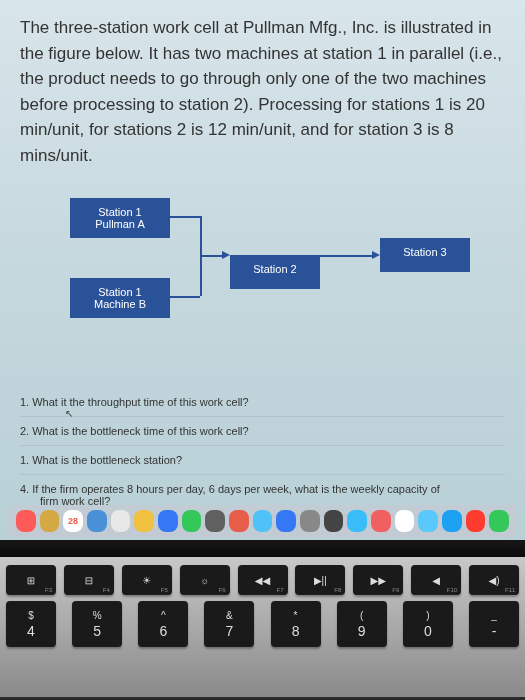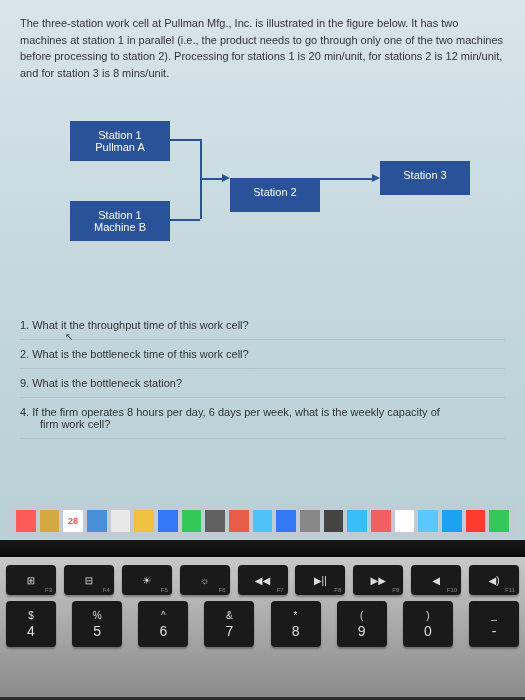--- a/index.html
+++ b/index.html
@@ -1,40 +1,40 @@
 <!DOCTYPE html>
 <html><head>
   <meta charset="utf-8">
   <style>
     * { margin: 0; padding: 0; box-sizing: border-box; }
     body { width: 525px; height: 700px; font-family: Arial, sans-serif; background: #2a2a2a; overflow: hidden; }
     
     .screen { background: linear-gradient(180deg, #d8e5ea 0%, #c5d8de 50%, #b8d0d6 100%); width: 100%; height: 540px; padding: 15px 20px; position: relative; }
     
-    .problem-text { color: #333; font-size: 11px; line-height: 1.5; margin-bottom: 30px; }
+    .problem-text { color: #333; font-size: 17px; line-height: 1.5; margin-bottom: 20px; }
     
     .diagram { position: relative; height: 180px; margin: 20px 0; }
     .station-box { position: absolute; background: #2a5298; color: white; font-size: 11px; padding: 8px 14px; display: flex; flex-direction: column; justify-content: space-between; align-items: center; }
     .station1a { left: 50px; top: 10px; width: 100px; }
     .station1b { left: 50px; top: 90px; width: 100px; }
     .station2 { left: 210px; top: 67px; width: 90px; height: 34px; }
     .station3 { left: 360px; top: 50px; width: 90px; height: 34px; }
     
     .line { position: absolute; background: #2a5298; }
     .line-h { height: 2px; }
     .line-v { width: 2px; }
     .arrow { position: absolute; width: 0; height: 0; border-top: 4px solid transparent; border-bottom: 4px solid transparent; border-left: 8px solid #2a5298; }
     
     .questions { margin-top: 10px; }
     .question { color: #333; font-size: 11px; padding: 8px 0; border-bottom: 1px solid #b0c4ca; position: relative; }
     .question:first-child::after { content: '↖'; position: absolute; left: 45px; top: 20px; font-size: 10px; }
     .indent { padding-left: 20px; }
     
     .dock { background: rgba(200,200,210,0.6); height: 32px; width: 97%; margin: -35px auto 0; border-radius: 6px; display: flex; align-items: center; justify-content: center; gap: 4px; padding: 0 8px; position: relative; z-index: 10; }
-    .dock-icon { width: 22px; height: 22px; border-radius: 0; }
+    .dock-icon { width: 22px; height: 22px; border-radius: 8px; }
     
     .bezel { background: linear-gradient(180deg, #1a1a1a, #0a0a0a); height: 20px; }
     
     .keyboard { background: linear-gradient(180deg, #c8c8c8, #8a8a8a); height: 140px; padding: 8px 6px; }
     .key-row { display: flex; gap: 4px; margin-bottom: 6px; justify-content: space-between; }
     .key { background: #1a1a1a; color: #ddd; border-radius: 4px; display: flex; flex-direction: column; align-items: center; justify-content: center; font-size: 8px; box-shadow: 0 2px 2px rgba(0,0,0,0.3); }
     .fkey { width: 50px; height: 30px; font-size: 7px; position: relative; }
     .fkey-icon { font-size: 10px; }
     .fkey-label { font-size: 6px; position: absolute; bottom: 2px; right: 4px; color: #888; }
     .numkey { width: 50px; height: 46px; }
@@ -68,21 +68,21 @@
     <div class="line line-h" style="left:150px;top:108px;width:30px"></div>
     <div class="line line-h" style="left:180px;top:67px;width:22px"></div>
     <div class="arrow" style="left:202px;top:63px"></div>
     <div class="line line-h" style="left:300px;top:67px;width:52px"></div>
     <div class="arrow" style="left:352px;top:63px"></div>
   </div>
 
   <div class="questions">
     <div class="question">1. What it the throughput time of this work cell?</div>
     <div class="question">2. What is the bottleneck time of this work cell?</div>
-    <div class="question">9. What is the bottleneck station?</div>
+    <div class="question">1. What is the bottleneck station?</div>
     <div class="question">
       <div>4. If the firm operates 8 hours per day, 6 days per week, what is the weekly capacity of</div>
       <div class="indent">firm work cell?</div>
     </div>
   </div>
 </div>
 
 <div class="dock">
     <div class="dock-icon" style="background: rgb(255, 90, 90);"></div>
     <div class="dock-icon" style="background: rgb(212, 168, 67);"></div>

